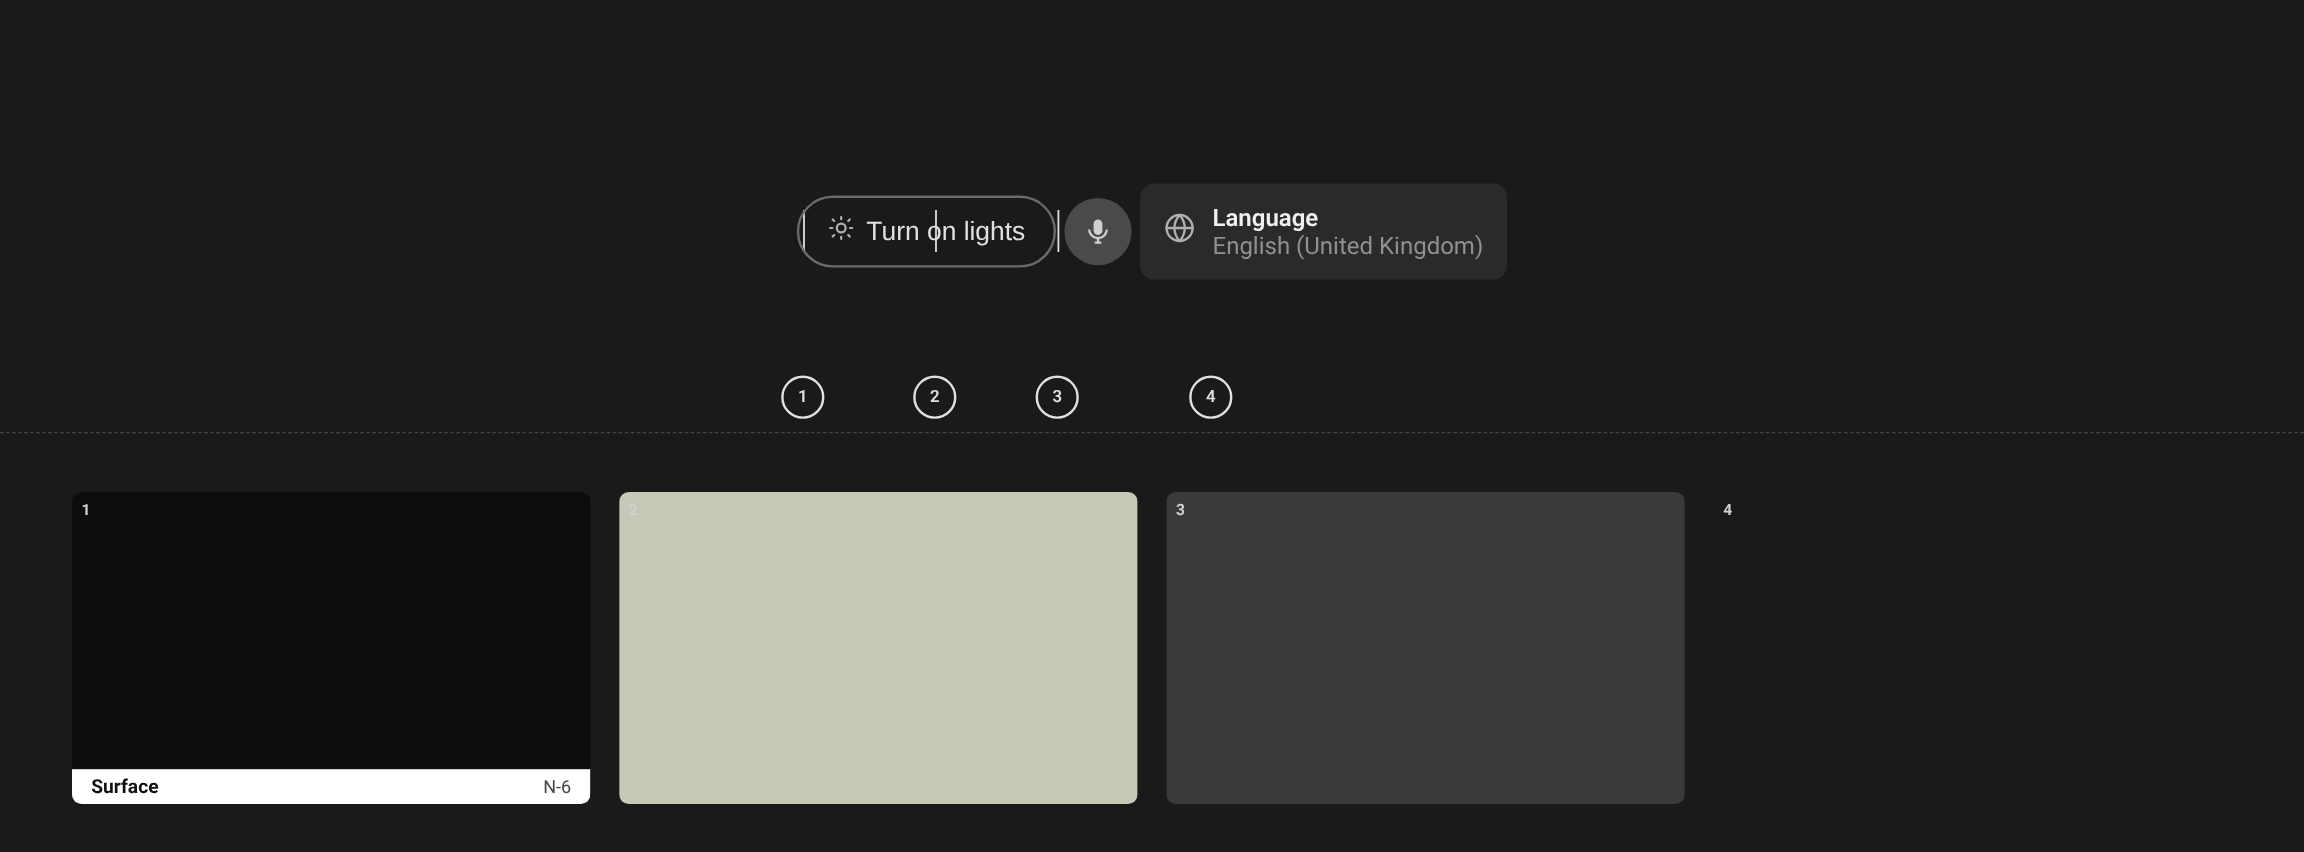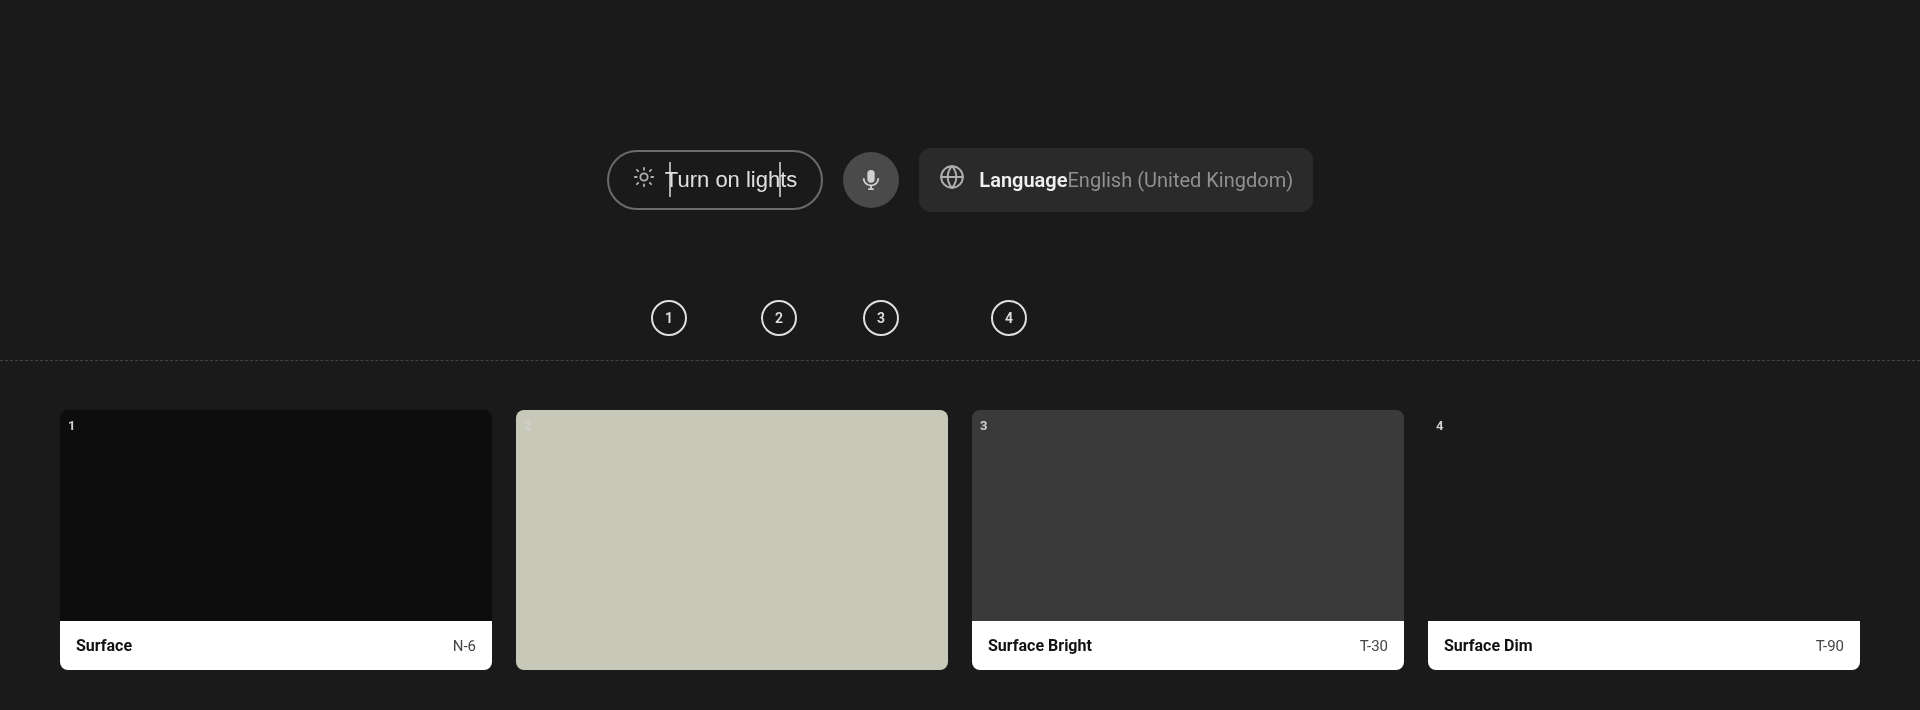--- a/index.html
+++ b/index.html
@@ -13,21 +13,22 @@
       position: relative;
     }
 
     
     .top-section {
       position: relative;
       height: 360px;
       display: flex;
       align-items: center;
       justify-content: center;
-      gap: 20px;
+      gap: 7px;
+      margin-top: 13px;
     }
 
     
     .lights-button {
       display: flex;
       align-items: center;
       gap: 10px;
       background: transparent;
       border: 2px solid #6b6b6b;
       border-radius: 50px;
@@ -71,21 +72,21 @@
       position: relative;
     }
 
     .language-card .globe-icon {
       font-size: 24px;
       color: #b0b0b0;
     }
 
     .language-card .language-text {
       display: flex;
-      flex-direction: row;
+      flex-direction: column;
     }
 
     .language-card .language-title {
       font-size: 20px;
       font-weight: 600;
       color: #f0f0f0;
     }
 
     .language-card .language-subtitle {
       font-size: 20px;
@@ -150,21 +151,21 @@
       z-index: 2;
     }
 
     .swatch-color {
       flex: 1;
       min-height: 160px;
     }
 
     .swatch-label {
       background: #fff;
-      padding: 15px 16px;
+      padding: 5px 16px;
       display: flex;
       justify-content: space-between;
       align-items: center;
     }
 
     .swatch-label .name {
       font-size: 16px;
       font-weight: 700;
       color: #111;
     }
@@ -275,28 +276,20 @@
   </div>
 
   <div class="swatch-card">
     <span class="swatch-number">2</span>
     <div class="swatch-color" style="background:#c8c8b8;"></div>
   </div>
 
   <div class="swatch-card">
     <span class="swatch-number">3</span>
     <div class="swatch-color" style="background:#3a3a3a;"></div>
-    <div class="swatch-label">
-      <span class="name">Surface Bright</span>
-      <span class="code">T-30</span>
-    </div>
   </div>
 
   <div class="swatch-card">
     <span class="swatch-number">4</span>
     <div class="swatch-color" style="background:#1a1a1a;"></div>
-    <div class="swatch-label">
-      <span class="name">Surface Dim</span>
-      <span class="code">T-90</span>
-    </div>
   </div>
 
 </div>
 
 </body></html>

